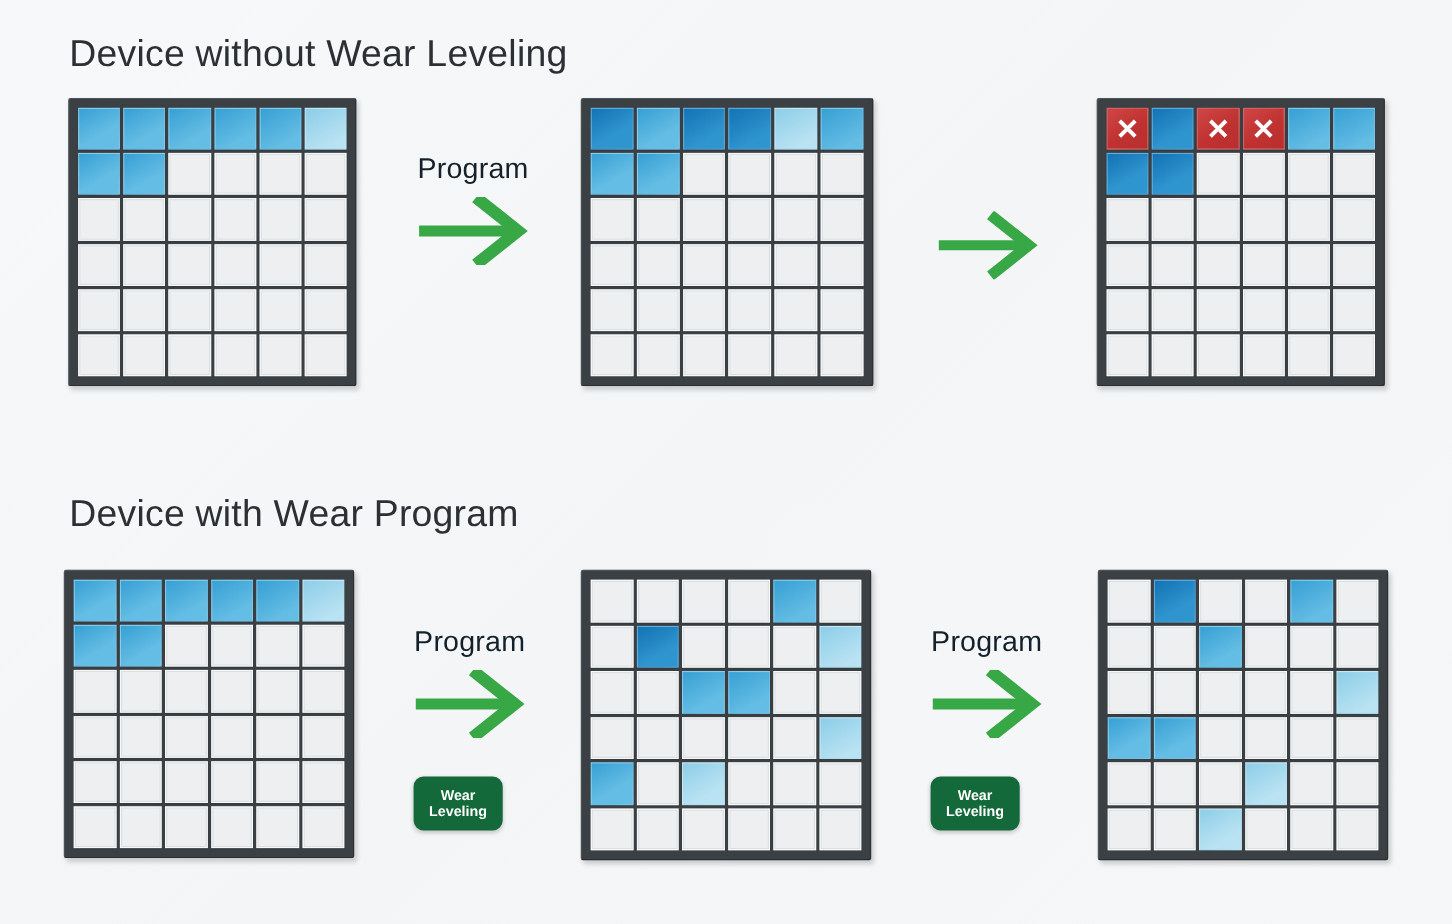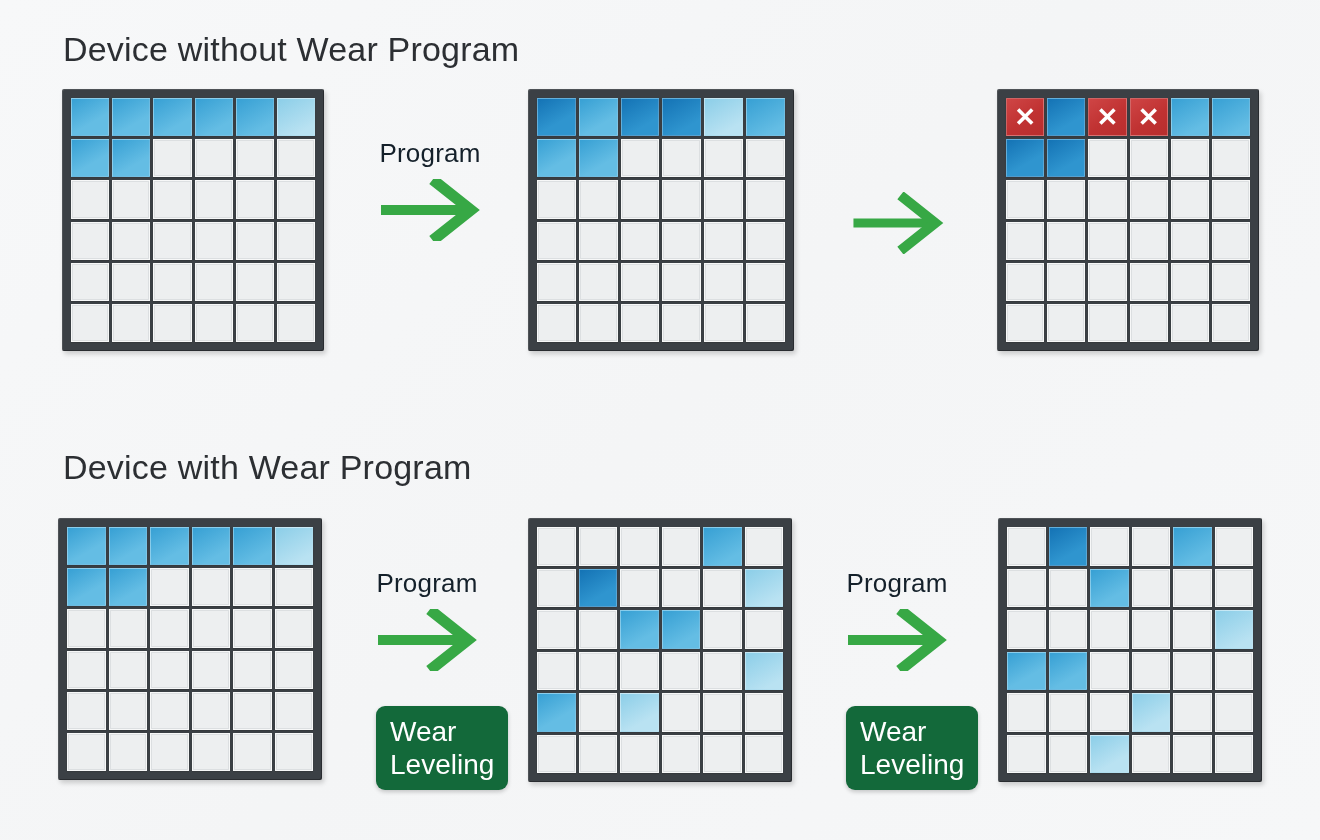--- a/index.html
+++ b/index.html
@@ -85,33 +85,34 @@
     letter-spacing: 0.2px;
   }
   .arrow-svg { display: block; margin: 0 auto; }
 
   
   .wl-badge {
     position: absolute;
     background: #13693a;
     color: #ffffff;
     border-radius: 9px;
-    font-size: 28px;
+    text-align: center;
+    font-size: 13px;
     line-height: 1.18;
     padding: 9px 14px;
     box-shadow: 0 2px 4px rgba(0,0,0,0.20);
     white-space: pre-line;
-    font-weight: 400;
+    font-weight: 700;
   }
 </style>
 </head>
 <body>
 
 <div id="stage">
-    <div class="section-title" style="left: 63px; top: 30px;">Device without Wear Program</div>
+    <div class="section-title" style="left: 63px; top: 30px;">Device without Wear Leveling</div>
     <div class="grid-frame" style="left: 62px; top: 89px; width: 262px; height: 262px;">
       <div class="grid-inner">
         <div class="cell blue" style="background: linear-gradient(150deg, rgb(55, 160, 212) 0%, rgb(100, 189, 228) 62%, rgb(100, 189, 228) 100%);"></div>
         <div class="cell blue" style="background: linear-gradient(150deg, rgb(55, 160, 212) 0%, rgb(100, 189, 228) 66%, rgb(100, 189, 228) 100%);"></div>
         <div class="cell blue" style="background: linear-gradient(150deg, rgb(55, 160, 212) 0%, rgb(100, 189, 228) 70%, rgb(100, 189, 228) 100%);"></div>
         <div class="cell blue" style="background: linear-gradient(150deg, rgb(55, 160, 212) 0%, rgb(100, 189, 228) 74%, rgb(100, 189, 228) 100%);"></div>
         <div class="cell blue" style="background: linear-gradient(150deg, rgb(55, 160, 212) 0%, rgb(100, 189, 228) 78%, rgb(100, 189, 228) 100%);"></div>
         <div class="cell blue" style="background: linear-gradient(150deg, rgb(140, 206, 232) 0%, rgb(185, 226, 242) 82%, rgb(185, 226, 242) 100%);"></div>
         <div class="cell blue" style="background: linear-gradient(150deg, rgb(55, 160, 212) 0%, rgb(100, 189, 228) 62%, rgb(100, 189, 228) 100%);"></div>
         <div class="cell blue" style="background: linear-gradient(150deg, rgb(55, 160, 212) 0%, rgb(100, 189, 228) 66%, rgb(100, 189, 228) 100%);"></div>

